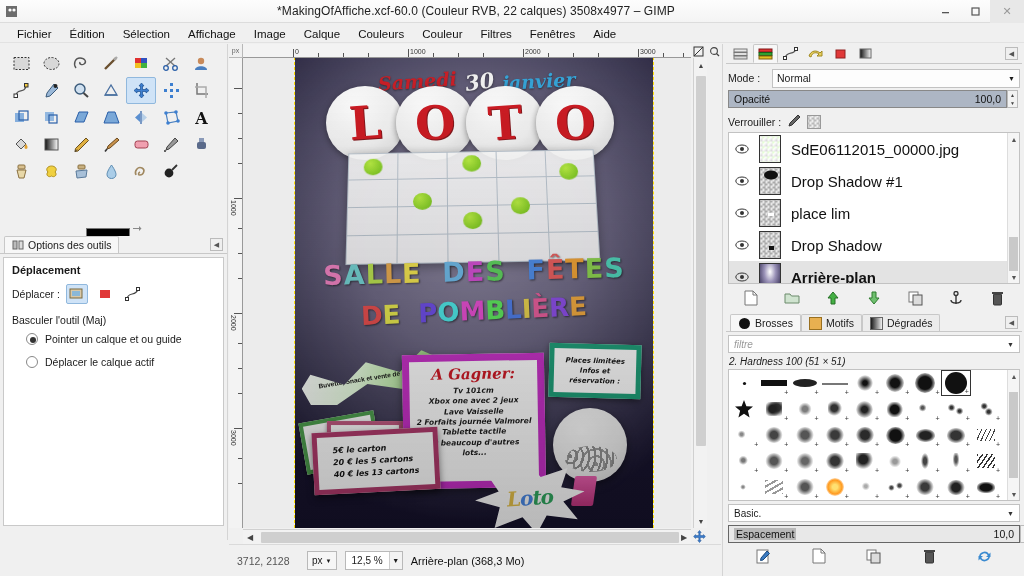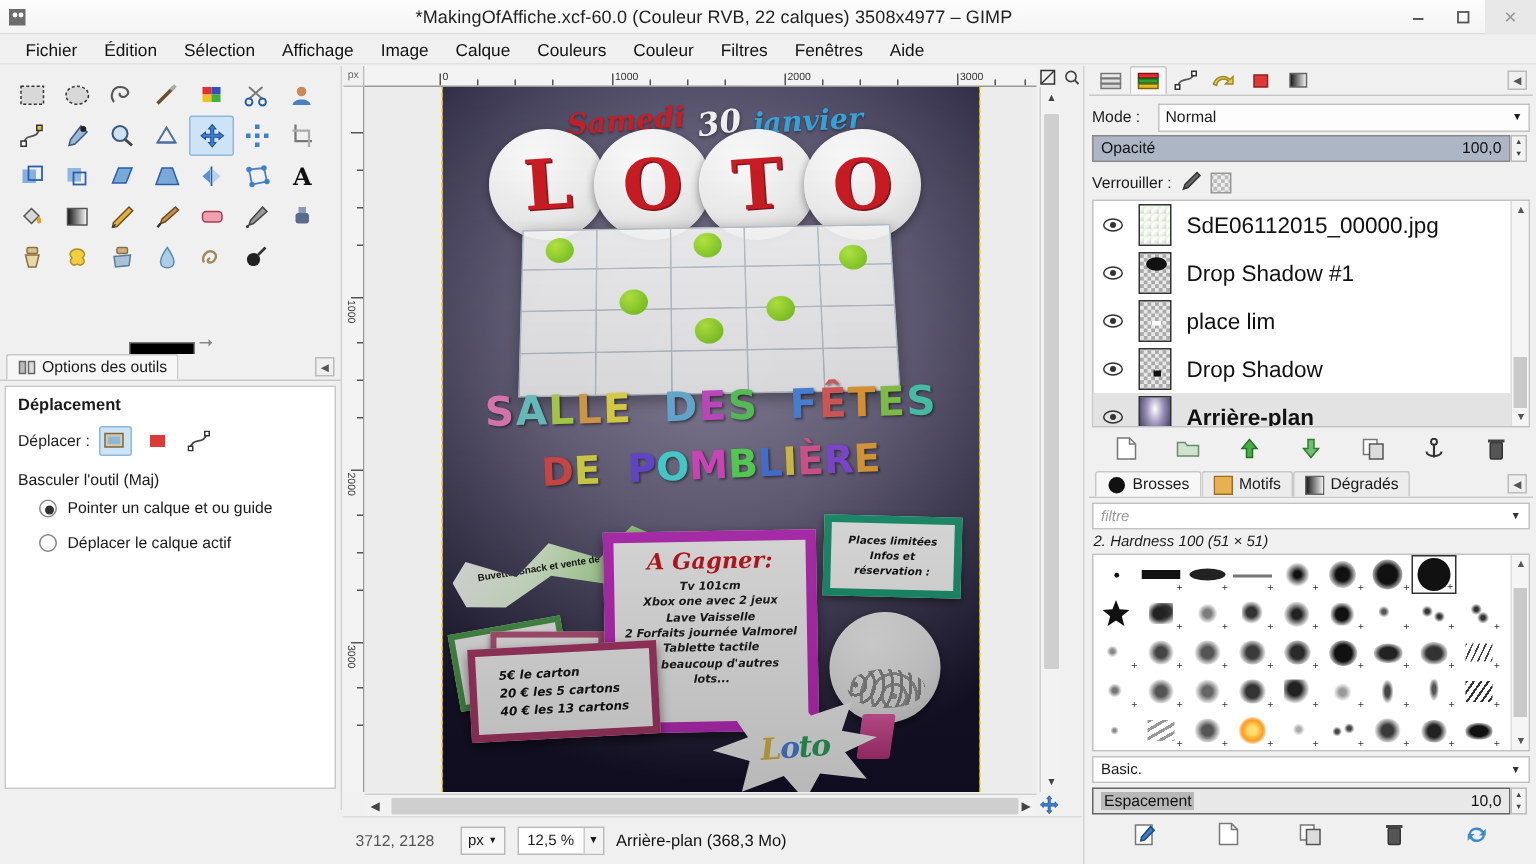--- a/index.html
+++ b/index.html
@@ -1185,21 +1185,21 @@
           <div class="th"></div>
           <div class="ar" style="bottom:0;">▼</div>
         </div>
       </div>
 
       <div class="basicsel">
         <span>Basic.</span>
         <span style="font-size:7px;color:#333;">▼</span>
       </div>
 
-      <div style="position:relative;margin-right:13px;">
+      <div style="position:relative;">
         <div class="slider" style="background:#e8e8e8;border:1px solid #666;">
           <span class="sl-l" style="background:#b8b8b8;padding:0 2px;">Espacement</span>
           <span class="sl-r">10,0</span>
           <div class="spin">
               <span>▲</span>
               <span>▼</span>
             </div>
         </div>
       </div>
 

